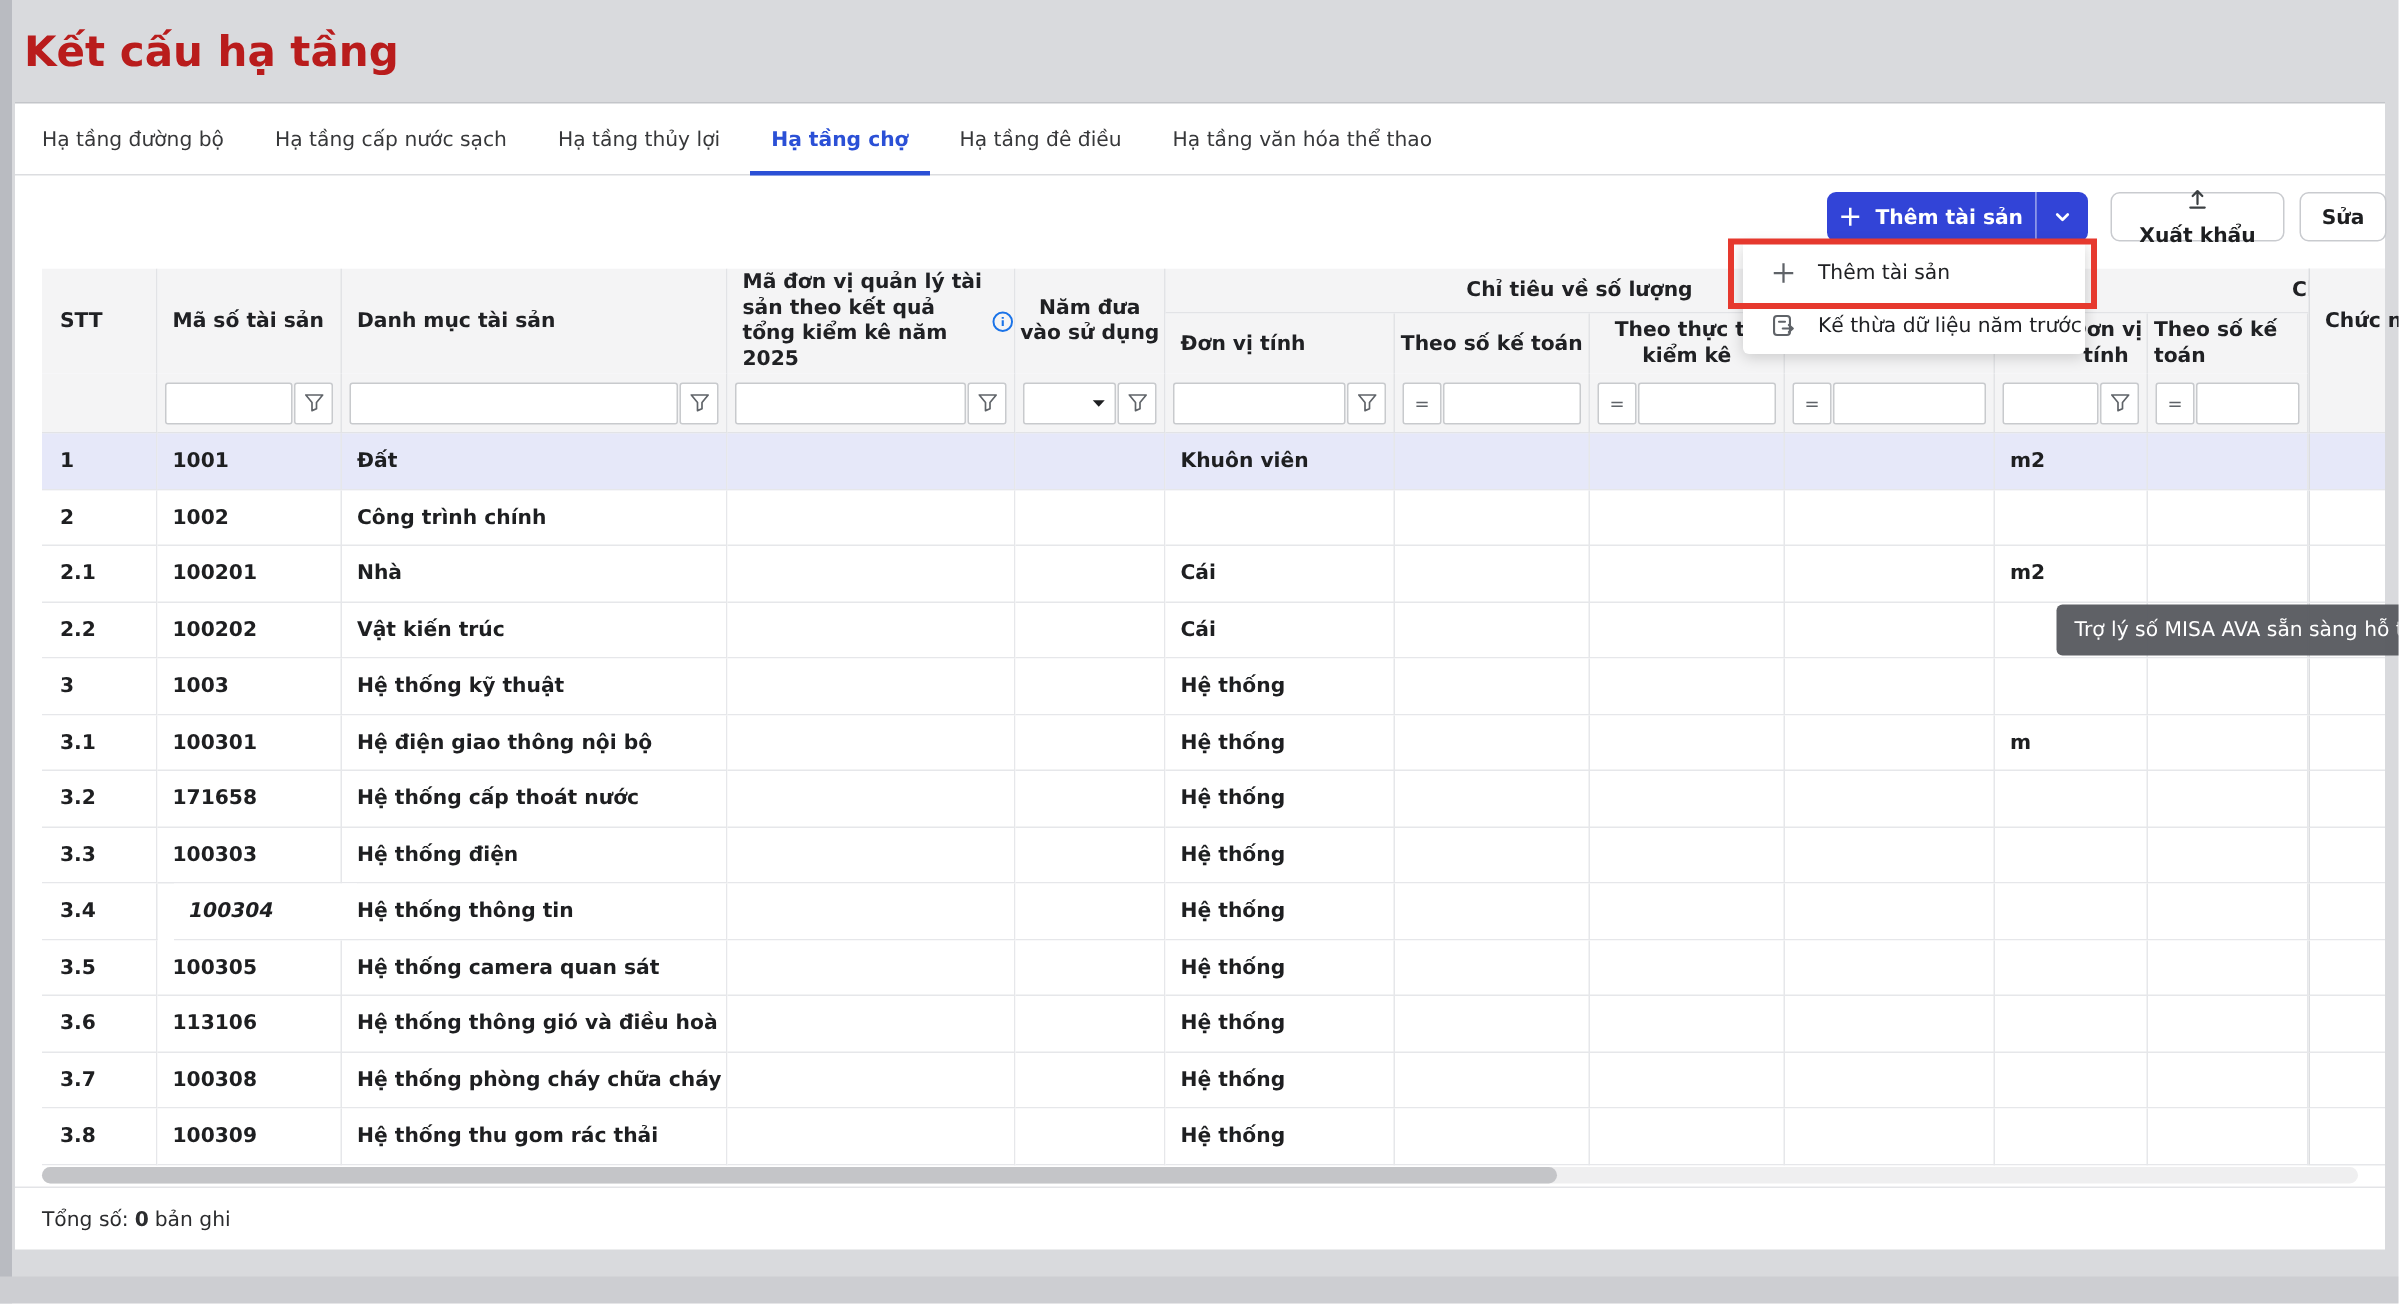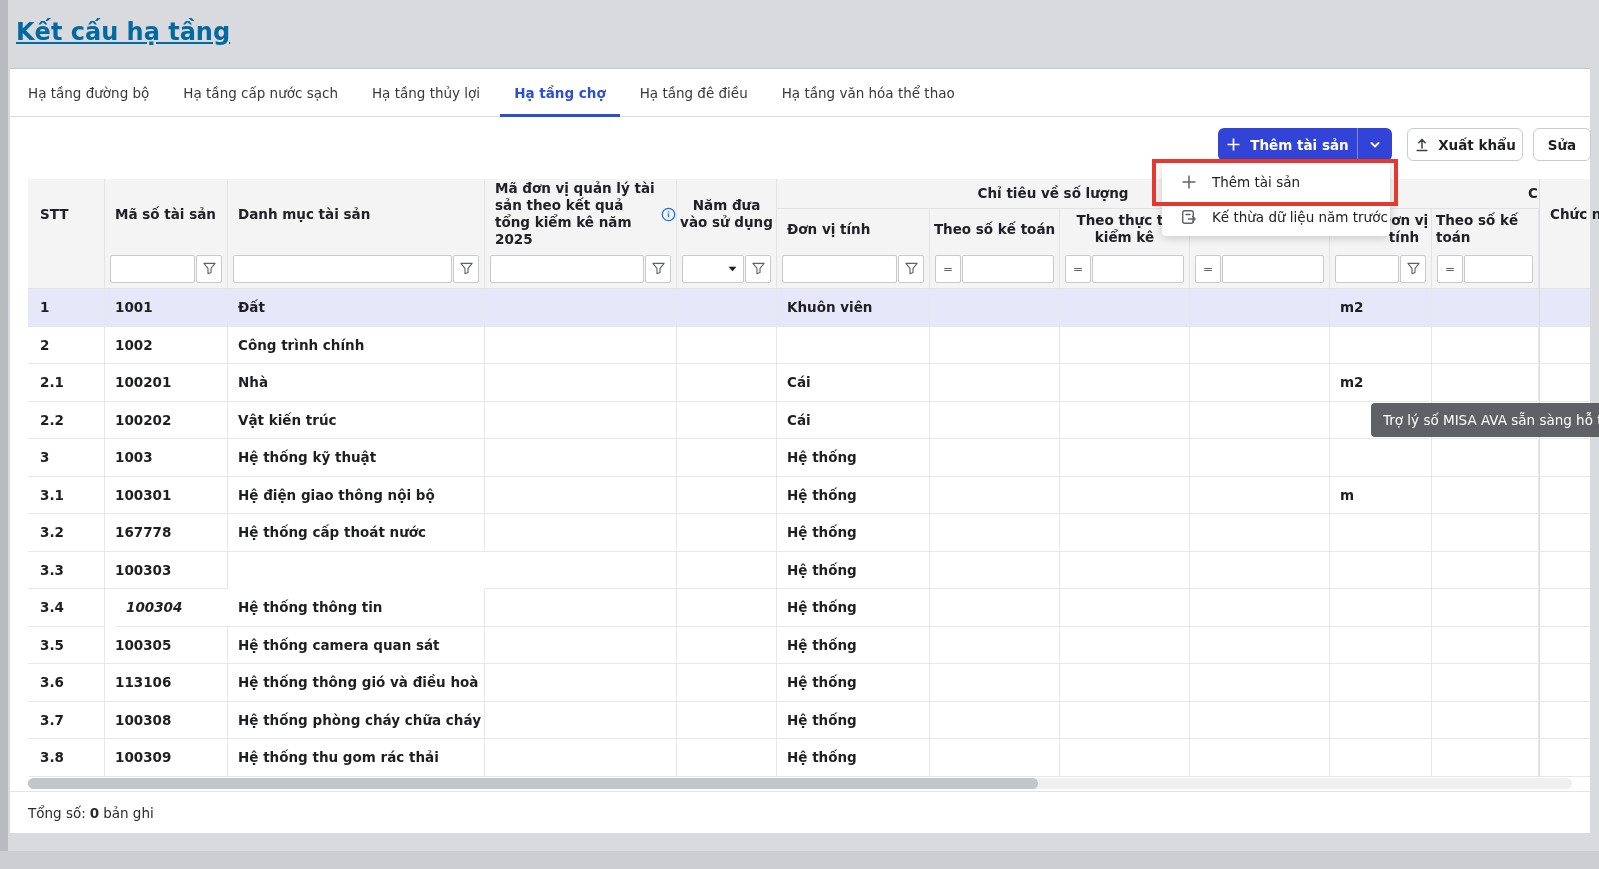--- a/index.html
+++ b/index.html
@@ -3,21 +3,21 @@
 <meta charset="utf-8">
 <style>
   * { margin:0; padding:0; box-sizing:border-box; }
   html,body { width:1599px; height:869px; overflow:hidden; }
   body {
     font-family:"DejaVu Sans","Liberation Sans",sans-serif;
     background:#d9dadd; position:relative; color:#1e1f21;
   }
   .left-strip { position:absolute; left:0; top:0; width:8px; height:869px; background:#b9bbc1; }
   .bottom-band { position:absolute; left:0; top:851px; width:1599px; height:18px; background:#cdced2; }
-  .page-title { position:absolute; left:16px; top:18px; font-size:24px; font-weight:700; color:#0369a1;text-decoration:underline; }
+  .page-title { position:absolute; left:16px; top:18px; font-size:28px; font-weight:700; color:#b91c1c; }
 
   .panel { position:absolute; left:10px; top:68px; width:1580px; height:765px;
            background:#fff; border-top:1px solid #c3c5c9; }
 
   
   .tabs { position:absolute; left:0; top:0; width:100%; height:48px;
           border-bottom:1px solid #dcdde0; display:flex; align-items:center; padding-left:4px; }
   .tab { padding:0 14px; margin-right:6px; font-size:13.5px; font-weight:500; color:#37383a;
          height:48px; line-height:48px; cursor:pointer; position:relative; white-space:nowrap; }
   .tab.active { color:#2b50d6; font-weight:700; }
@@ -26,21 +26,21 @@
   
   .toolbar { position:absolute; left:0; top:48px; width:100%; height:62px; }
   .btn, .btn-primary { font-family:inherit; font-size:13.5px; font-weight:700; cursor:pointer;
         display:flex; align-items:center; justify-content:center; height:33px; }
   .split { position:absolute; top:11px; left:1208px; display:flex; }
   .btn-primary { background:#3244d7; color:#fff; border:none; }
   .btn-main { width:139px; border-radius:6px 0 0 6px; gap:9px; }
   .btn-caret { width:35px; border-radius:0 6px 6px 0; border-left:1px solid rgba(255,255,255,.35); }
   .btn-plain { position:absolute; top:11px; background:#fff; border:1px solid #c9cbcf; border-radius:6px;
                color:#1e1f21; gap:8px; }
-  .btn-export { left:1397px; width:116px; }
+  .btn-export { left:1397px; width:116px;flex-direction:column; }
   .btn-edit { left:1523px; width:58px; }
 
   
   .viewport { position:absolute; left:18px; top:110px; width:1511px; height:598px; overflow:hidden; }
   .tblinner { position:relative; width:1900px; height:598px; font-size:13.5px; }
   .hcell { position:absolute; background:#f4f4f5; border-right:1px solid #e2e3e6;
            font-weight:700; color:#202124; display:flex; align-items:center; line-height:1.25; }
   .hcell.span { top:0; height:70px; }
   .hcell.grp { top:0; height:30px; border-bottom:1px solid #e2e3e6; justify-content:center; }
   .hcell.sub { top:30px; height:40px; }
@@ -315,34 +315,35 @@
           <div class="dcell" style="left: 649px; width: 100px;"></div>
           <div class="dcell" style="left: 749px; width: 153px;">Hệ thống</div>
           <div class="dcell" style="left: 902px; width: 130px;"></div>
           <div class="dcell" style="left: 1032px; width: 130px;"></div>
           <div class="dcell" style="left: 1162px; width: 140px;"></div>
           <div class="dcell" style="left: 1302px; width: 102px;">m</div>
           <div class="dcell" style="left: 1404px; width: 107px;"></div>
         </div>
         <div class="row" style="top: 335px;">
           <div class="dcell" style="left: 0px; width: 77px; padding-left: 12px;">3.2</div>
-          <div class="dcell" style="left: 77px; width: 123px;">167778</div>
+          <div class="dcell" style="left: 77px; width: 123px;">171658</div>
           <div class="dcell" style="left: 200px; width: 257px;">Hệ thống cấp thoát nước</div>
           <div class="dcell" style="left: 457px; width: 192px;"></div>
           <div class="dcell" style="left: 649px; width: 100px;"></div>
           <div class="dcell" style="left: 749px; width: 153px;">Hệ thống</div>
           <div class="dcell" style="left: 902px; width: 130px;"></div>
           <div class="dcell" style="left: 1032px; width: 130px;"></div>
           <div class="dcell" style="left: 1162px; width: 140px;"></div>
           <div class="dcell" style="left: 1302px; width: 102px;"></div>
           <div class="dcell" style="left: 1404px; width: 107px;"></div>
         </div>
         <div class="row" style="top: 372.5px;">
           <div class="dcell" style="left: 0px; width: 77px; padding-left: 12px;">3.3</div>
           <div class="dcell" style="left: 77px; width: 123px;">100303</div>
+          <div class="dcell" style="left: 200px; width: 257px;">Hệ thống điện</div>
           <div class="dcell" style="left: 457px; width: 192px;"></div>
           <div class="dcell" style="left: 649px; width: 100px;"></div>
           <div class="dcell" style="left: 749px; width: 153px;">Hệ thống</div>
           <div class="dcell" style="left: 902px; width: 130px;"></div>
           <div class="dcell" style="left: 1032px; width: 130px;"></div>
           <div class="dcell" style="left: 1162px; width: 140px;"></div>
           <div class="dcell" style="left: 1302px; width: 102px;"></div>
           <div class="dcell" style="left: 1404px; width: 107px;"></div>
         </div>
         <div class="row" style="top: 410px;">

